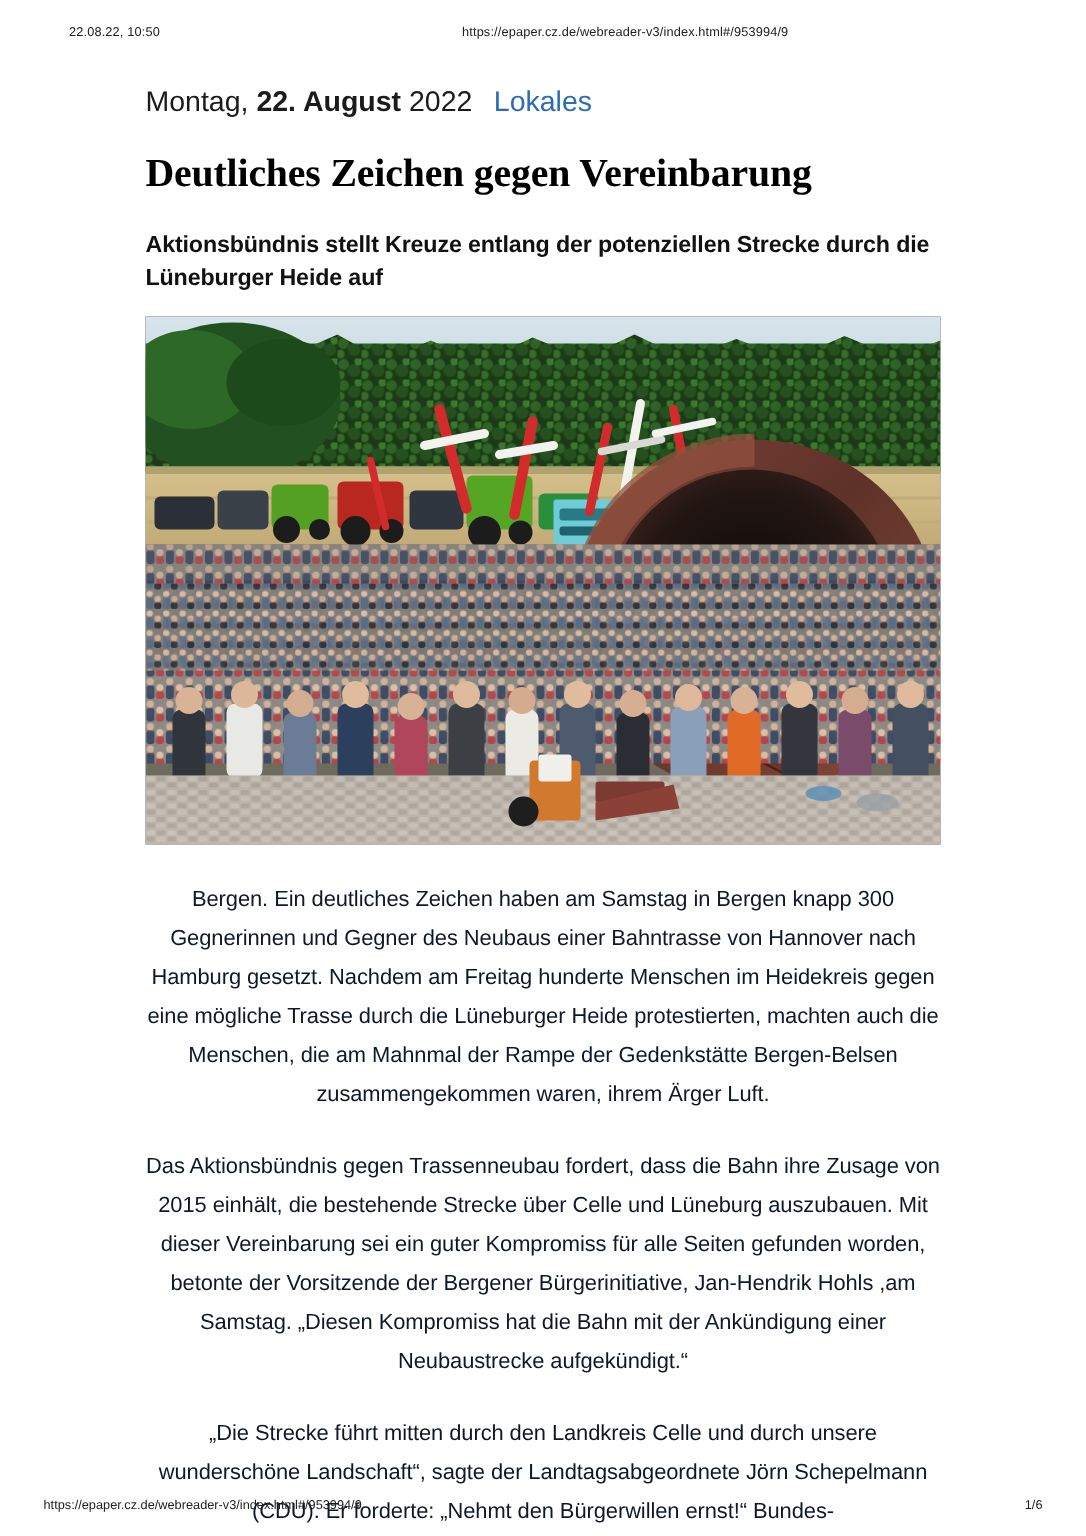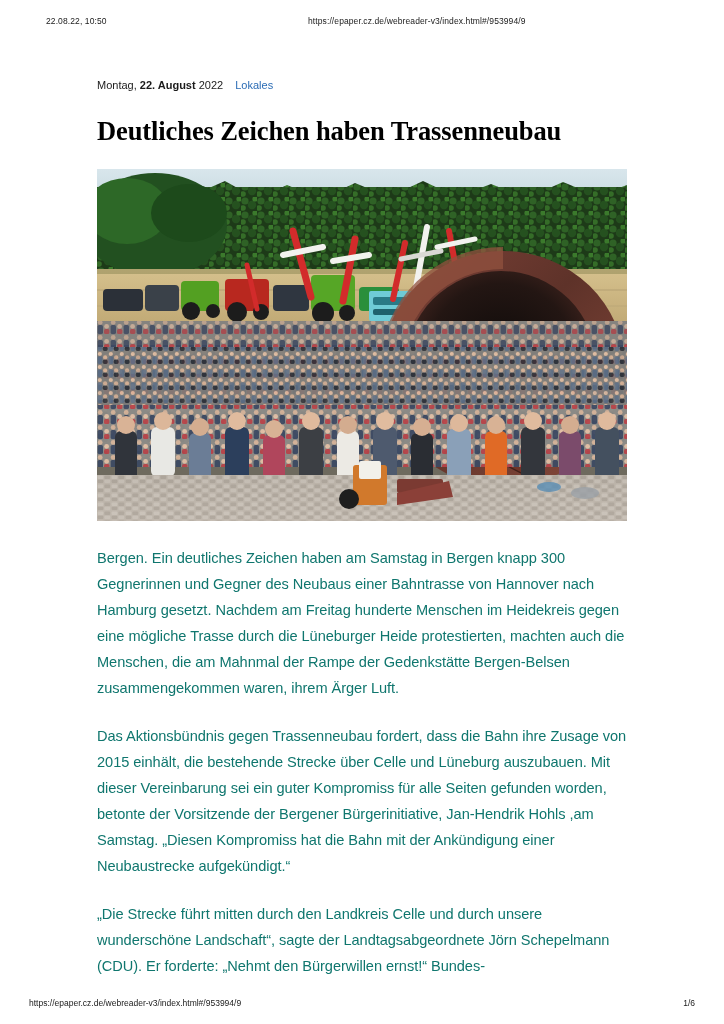--- a/index.html
+++ b/index.html
@@ -66,24 +66,24 @@
 
   
   .article {
     position: absolute;
     left: 97px;
     top: 60px;
     width: 530px;
   }
 
   .kicker-line {
-    font-size: 11px;
+    font-size: 19px;
     line-height: 18px;
     color: #1b1b1b;
-    margin: 16px 0 22px 0;
+    margin: 0 0 22px 0;
     white-space: nowrap;
   }
   .kicker-line .k-day    { font-weight: 400; }
   .kicker-line .k-date   { font-weight: 700; }
   .kicker-line .k-year   { font-weight: 400; }
   .kicker-line .k-rubric {
     color: #2b6cb5;
     margin-left: 9px;
     font-weight: 400;
   }
@@ -117,45 +117,46 @@
     background: #6e6a5e;
     line-height: 0;
   }
   .photo-svg { display: block; width: 530px; height: 352px; }
 
   
   .body-copy p {
     font-size: 14.6px;
     line-height: 26px;
     margin: 0 0 22px 0;
-    color: #0f766e;
+    color: #0f172a;
     letter-spacing: -0.05px;
-    text-align: left;
+    text-align: center;
   }
   .body-copy p:last-child { margin-bottom: 12px; }
 </style>
 </head>
 <body>
 
 <div class="print-header">
   <span class="ph-date">22.08.22, 10:50</span>
   <span class="ph-url">https://epaper.cz.de/webreader-v3/index.html#/953994/9</span>
 </div>
 
 <div class="article">
 
   <div class="kicker-line">
     <span class="k-day">Montag,</span>
     <span class="k-date">22. August</span>
     <span class="k-year">2022</span>
     <span class="k-rubric">Lokales</span>
   </div>
 
-  <h1 class="headline">Deutliches Zeichen haben Trassenneubau</h1>
-
+  <h1 class="headline">Deutliches Zeichen gegen Vereinbarung</h1>
+
+  <h2 class="subhead">Aktionsbündnis stellt Kreuze entlang der potenziellen Strecke durch die Lüneburger Heide auf</h2>
 
   <div class="photo-wrap">
     <svg class="photo-svg" viewBox="0 0 530 352" preserveAspectRatio="none">
       <defs>
         <linearGradient id="skyG" x1="0" y1="0" x2="0" y2="1">
           <stop offset="0%" stop-color="#d8e6ec"></stop>
           <stop offset="100%" stop-color="#c2d6dc"></stop>
         </linearGradient>
         <linearGradient id="fieldG" x1="0" y1="0" x2="0" y2="1">
           <stop offset="0%" stop-color="#d6c18d"></stop>

